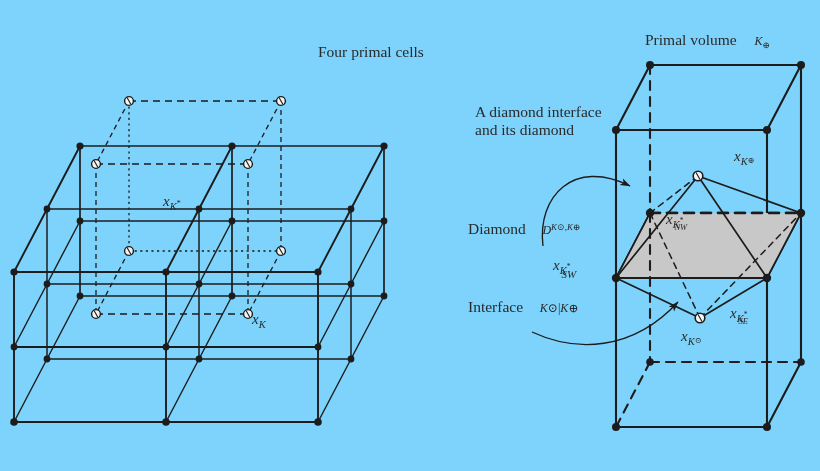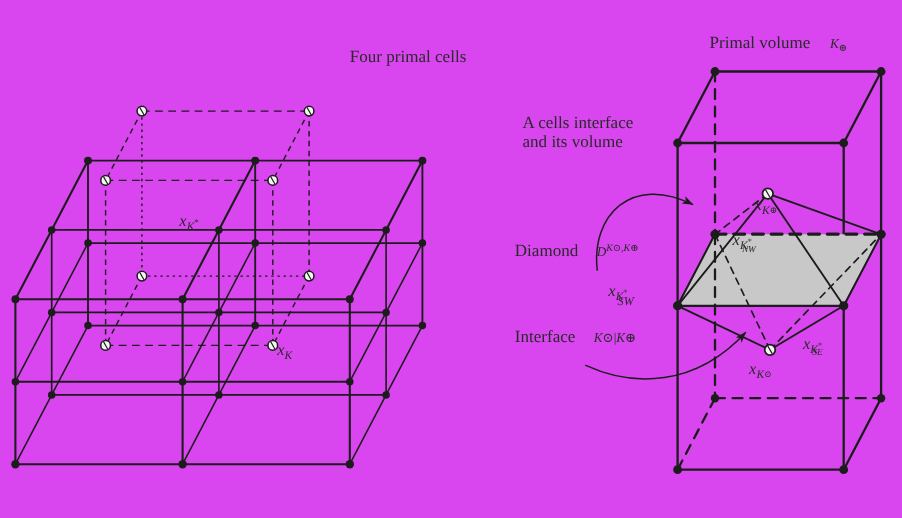--- a/index.html
+++ b/index.html
@@ -5,21 +5,21 @@
 <style>
   html, body {
     margin: 0;
     padding: 0;
     background: #f5f5f4;
   }
   #stage {
     position: relative;
     width: 820px;
     height: 471px;
-    background: #d946ef;
+    background: #7dd3fc;
     overflow: hidden;
     font-family: "Liberation Serif", "DejaVu Serif", serif;
     color: #1c1c1c;
   }
   svg.layer {
     position: absolute;
     left: 0;
     top: 0;
     width: 820px;
     height: 471px;
@@ -290,43 +290,43 @@
   <div class="lbl" style="left:163px; top:192px;">
     <span class="xvar">x</span><span class="xvar-sub">K</span><span class="xvar-sub" style="font-style:normal; font-size:8px; vertical-align:0.05em;">*</span>
   </div>
 
   <div class="lbl" style="left:252px; top:310px;">
     <span class="xvar">x</span><span class="xvar-sub">K</span>
   </div>
 
 
   <div class="lbl lbl-big title-two-line" style="left:475px; top:103px;">
-    <div>A cells interface</div>
-    <div>and its volume</div>
+    <div>A diamond interface</div>
+    <div>and its diamond</div>
   </div>
 
   <div class="lbl lbl-big" style="left:645px; top:31px;">
     <span>Primal volume</span>
     <span style="display:inline-block; width:10px;"></span>
     <span class="kappa">K</span><span class="sub" style="font-style:normal; font-size:9px;">⊕</span>
   </div>
 
   <div class="lbl lbl-big" style="left:468px; top:220px;">
     <span>Diamond</span>
     <span style="display:inline-block; width:9px;"></span>
     <span class="math" style="font-size:12px;">D</span><span class="sup" style="font-size:9px;">K⊙,K⊕</span>
   </div>
 
   <div class="lbl lbl-big" style="left:468px; top:298px;">
     <span>Interface</span>
     <span style="display:inline-block; width:9px;"></span>
     <span class="kappa">K⊙</span><span class="kappa" style="font-style:normal;">|</span><span class="kappa">K⊕</span>
   </div>
 
-  <div class="lbl" style="left:686px; top:147px;margin-top:31px;">
+  <div class="lbl" style="left:734px; top:147px;">
     <span class="xvar">x</span><span class="xvar-sub">K</span><span class="sub-sub" style="font-style:normal; font-size:8px;">⊕</span>
   </div>
 
   <div class="lbl" style="left:666px; top:210px;">
     <span class="xvar">x</span><span class="xvar-sub">K</span><span class="xvar-sub" style="font-style:normal; font-size:7.5px; vertical-align:0.1em;">*</span><span class="xvar-sub nn" style="font-size:8.5px; vertical-align:-0.75em; margin-left:-9px;text-align:right;">NW</span>
   </div>
 
   <div class="lbl" style="left:553px; top:256px;">
     <span class="xvar">x</span><span class="xvar-sub">K</span><span class="xvar-sub" style="font-style:normal; font-size:7.5px; vertical-align:0.1em;">*</span><span class="xvar-sub nn" style="font-size:11px; vertical-align:-0.75em; margin-left:-9px;">SW</span>
   </div>

